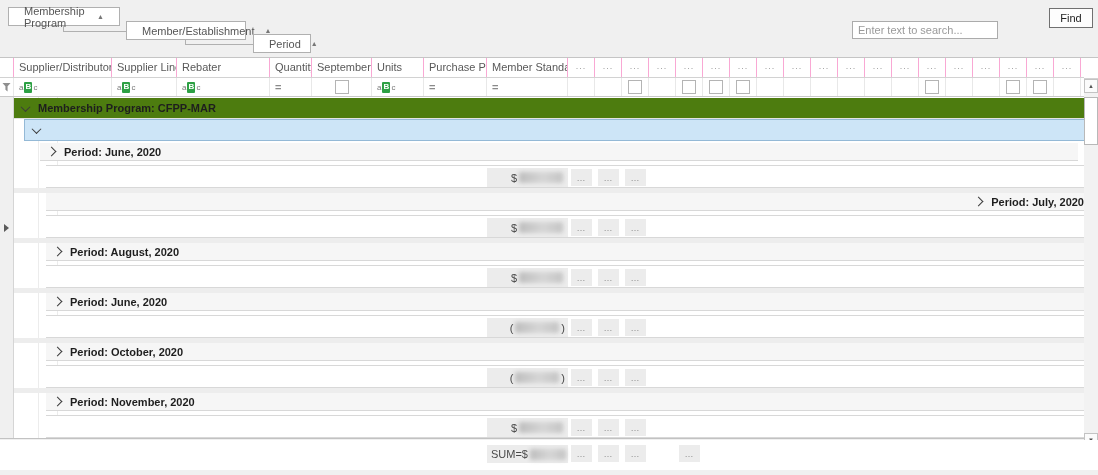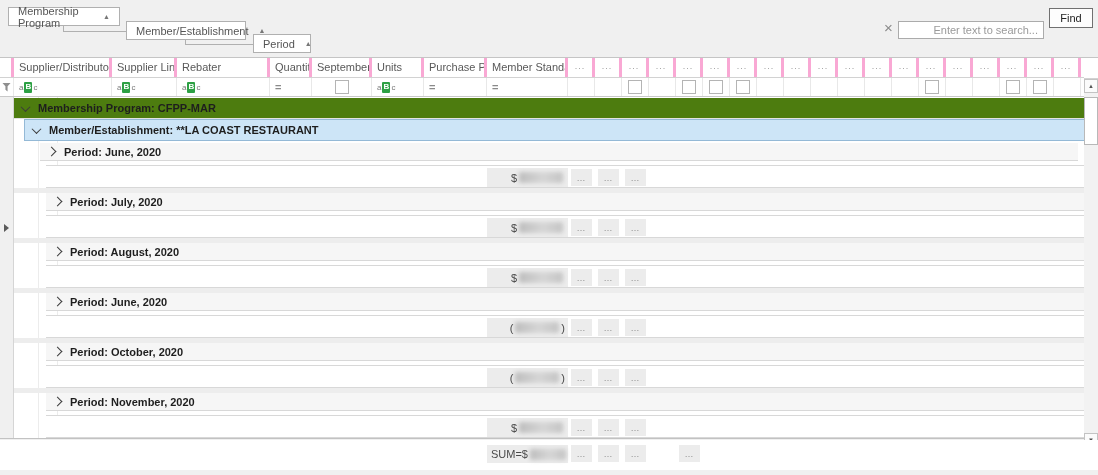--- a/index.html
+++ b/index.html
@@ -4,36 +4,36 @@
 <style>
   html,body{margin:0;padding:0}
   body{
     width:1098px;height:475px;position:relative;overflow:hidden;
     background:#f0f0f0;font-family:"Liberation Sans",sans-serif;
     font-size:11px;color:#333;
   }
   
   .gbtn{position:absolute;height:19px;background:#fff;border:1px solid #b0b0b0;
     display:flex;align-items:center;justify-content:space-between;
-    padding:0 9px;color:#555;box-sizing:border-box;cursor:pointer}
+    padding:0 15px;color:#555;box-sizing:border-box;cursor:pointer}
   .gbtn .arrow{font-size:7px;color:#777;margin-left:10px}
   .conn{position:absolute;border-left:1px solid #b0b0b0;border-bottom:1px solid #b0b0b0}
   .search-x{position:absolute;font-size:15px;color:#8a8a8a;line-height:14px;cursor:pointer}
   .search-input{position:absolute;height:18px;width:146px;border:1px solid #ababab;
     font-family:"Liberation Sans",sans-serif;font-size:11px;padding:0 5px;
     color:#333;box-sizing:border-box}
   .search-input::placeholder{color:#9a9a9a}
   .find-btn{position:absolute;height:20px;width:44px;background:#fdfdfd;border:1px solid #707070;
     font-family:"Liberation Sans",sans-serif;font-size:11px;color:#222;cursor:pointer}
   
   #header-row,#filter-row{position:absolute;left:0;display:flex;background:#fff}
   #header-row{top:57px;height:21px;width:1084px;border-top:1px solid #c5c5c5;
     border-bottom:1px solid #d2d2d2;box-sizing:border-box}
   #filter-row{top:78px;height:19px;width:1084px;border-bottom:1px solid #c9c9c9;box-sizing:border-box}
-  .hcell{border-right:3px solid #f9a8d4;box-sizing:border-box;color:#595959;
+  .hcell{border-right:1px solid #f9a8d4;box-sizing:border-box;color:#595959;
     line-height:19px;padding-left:5px;white-space:nowrap;overflow:hidden;cursor:pointer}
   .hcell.narrow{padding:0;text-align:center;color:#9a9a9a;font-size:9px;letter-spacing:1px;line-height:17px}
   .fcell{border-right:1px solid #e8e8e8;box-sizing:border-box;display:flex;
     align-items:center;padding-left:5px;cursor:pointer}
   .fcell.center{justify-content:center;padding-left:0}
   .funnel{width:9px;height:9px;background:#8f8f8f;
     clip-path:polygon(0 0,100% 0,62% 42%,62% 100%,38% 80%,38% 42%)}
   .abc{display:flex;align-items:flex-end;line-height:10px}
   .abc .sm{font-size:8px;color:#777}
   .abc .big{width:8px;height:11px;margin:0 1px;color:#fff;font-size:8px;font-weight:bold;
@@ -91,21 +91,21 @@
     <span>Member/Establishment</span>
     <span class="arrow">▲</span>
   </div>
   <div class="conn" style="left:185px;top:40px;width:67px;height:4px"></div>
   <div class="gbtn" style="left:253px;top:34px;width:58px">
     <span>Period</span>
     <span class="arrow">▲</span>
   </div>
 
   <span class="search-x" style="left:884px;top:21px">×</span>
-  <input class="search-input" style="left: 898px; top: 21px; text-align: right;" type="text" placeholder="Enter text to search...">
+  <input class="search-input" style="left: 852px; top: 21px;" type="text" placeholder="Enter text to search...">
   <button class="find-btn" style="left:1049px;top:8px">Find</button>
 </div>
 
 <div id="header-row">
     <div class="hcell" style="width: 14px;"></div>
     <div class="hcell" style="width: 98px;">Supplier/Distributor</div>
     <div class="hcell" style="width: 65px;">Supplier Line</div>
     <div class="hcell" style="width: 93px;">Rebater</div>
     <div class="hcell" style="width: 42px;">Quantity</div>
     <div class="hcell" style="width: 60px;">September</div>
@@ -234,37 +234,36 @@
   </div>
   <div class="guide" style="left:38px"></div>
   <div class="guide" style="left:57px"></div>
   <div id="rows">
       <div class="grow" style="top: 1px; left: 14px; width: 1070px; height: 20px; border-bottom: 1px solid rgb(227, 227, 227); background: #4d7c0f;">
         <div class="chev down"></div>
         <div>Membership Program: CFPP-MAR</div>
       </div>
       <div class="grow" style="top: 22px; left: 24px; width: 1059px; height: 20px; background: rgb(205, 229, 247); border: 1px solid rgb(148, 185, 214);">
         <div class="chev down"></div>
-        <div>Member/Establishment: **LA COAST RESTAURANT</div>
       </div>
       <div class="grow prow" style="top: 46px; left: 40px; width: 1038px; height: 18px;">
         <div class="chev right"></div>
         <div>Period: June, 2020</div>
       </div>
       <div class="srow" style="top: 68px; left: 46px; width: 1038px; height: 23px;">
         <div class="sumbox" style="left: 441px; top: 2px; width: 81px; height: 19px;">
           <div style="display: inline;">$</div>
           <div class="redact" style="width: 44px;"></div>
         </div>
         <div class="mini" style="left: 525px; top: 3px;">…</div>
         <div class="mini" style="left: 552px; top: 3px;">…</div>
         <div class="mini" style="left: 579px; top: 3px;">…</div>
       </div>
       <div class="gband" style="top: 91px; height: 5px; width: 1070px;"></div>
-      <div class="grow prow" style="top: 96px; left: 46px; width: 1038px; height: 18px;">
+      <div class="grow prow" style="top: 96px; left: 46px; width: 1038px; height: 18px; justify-content: flex-end;">
         <div class="chev right"></div>
         <div>Period: July, 2020</div>
       </div>
       <div class="srow" style="top: 118px; left: 46px; width: 1038px; height: 23px;">
         <div class="sumbox" style="left: 441px; top: 2px; width: 81px; height: 19px;">
           <div style="display: inline;">$</div>
           <div class="redact" style="width: 44px;"></div>
         </div>
         <div class="mini" style="left: 525px; top: 3px;">…</div>
         <div class="mini" style="left: 552px; top: 3px;">…</div>

